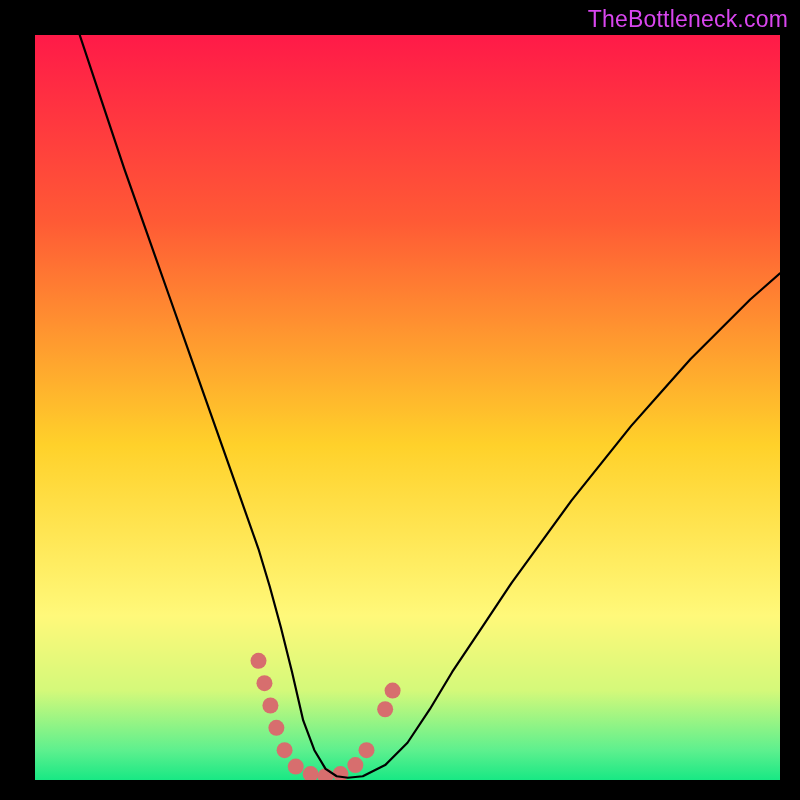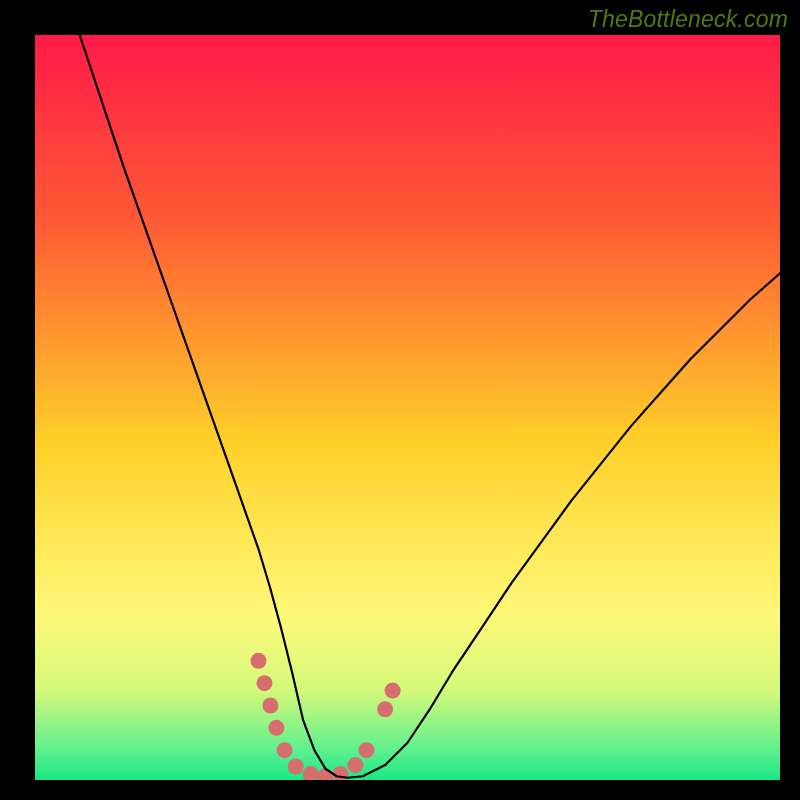--- a/index.html
+++ b/index.html
@@ -16,27 +16,26 @@
     left: 0;
     top: 0;
     width: 800px;
     height: 800px;
     background: #000;
   }
   .watermark {
     position: absolute;
     top: 6px;
     right: 12px;
-    color: #4d7c0f;
+    color: #d946ef;
     font-size: 23px;
     font-weight: 400;
     letter-spacing: 0.2px;
     z-index: 10;
     user-select: none;
-    font-style: italic;
   }
   .plot {
     position: absolute;
     left: 35px;
     top: 35px;
     width: 745px;
     height: 745px;
   }
   .plot svg {
     width: 745px;

